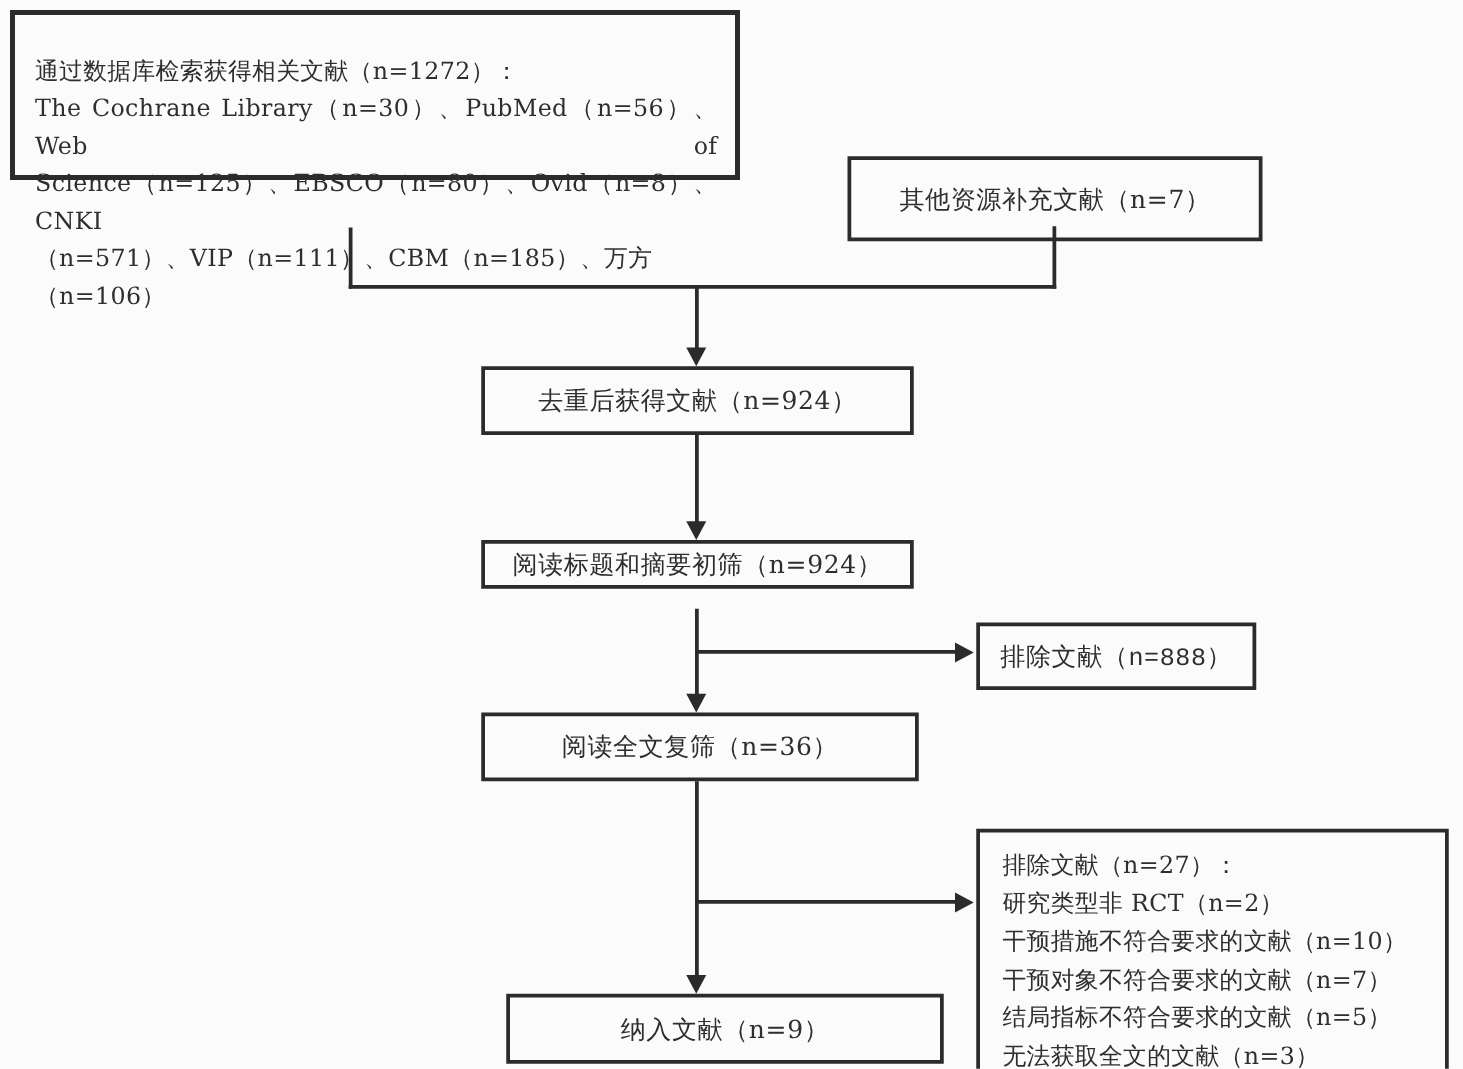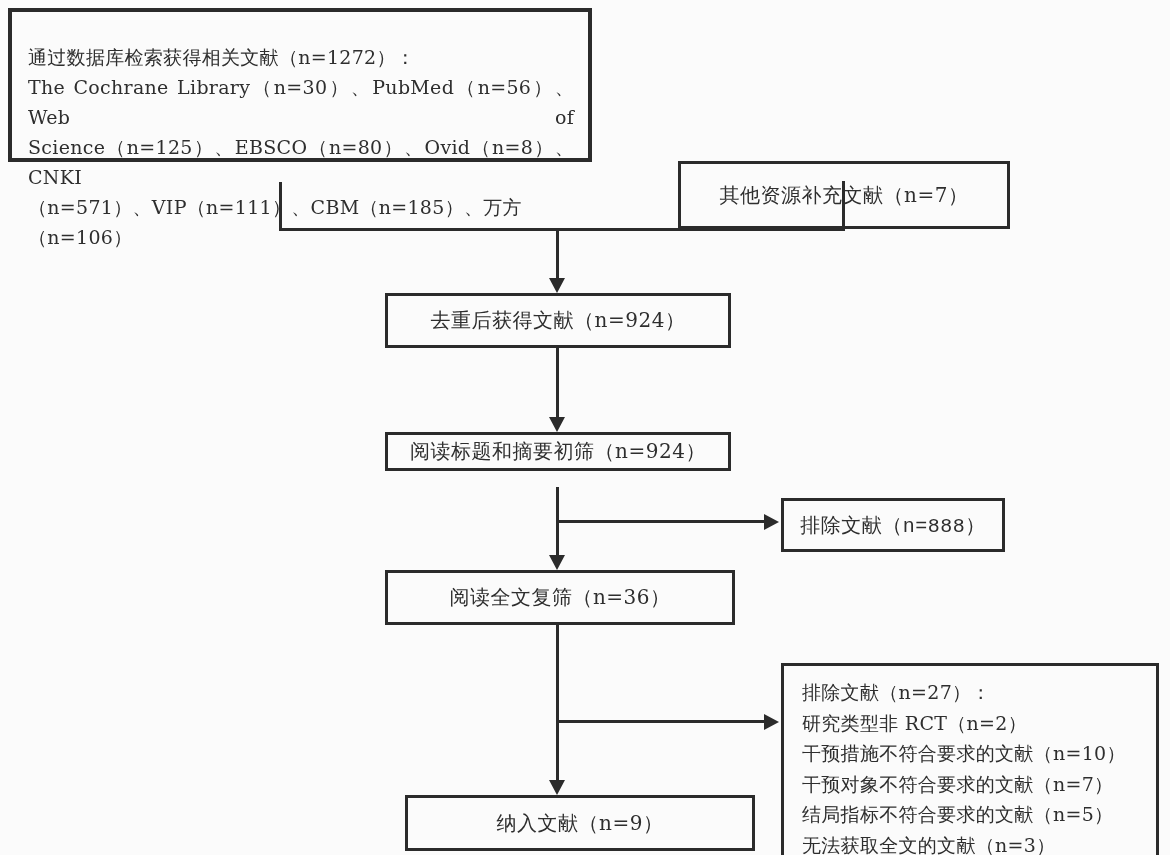--- a/index.html
+++ b/index.html
@@ -31,29 +31,29 @@
     font-size:20px;
     letter-spacing:0.5px;
     text-align:center;
   }
   .box.thick{border-width:4px;}
   .box.multiline{
     display:block;
     text-align:left;
   }
   .search-box{
-    left:8px; top:8px; width:584px; height:154px;
+    left:8px; top:8px; width:584px; height:136px;
     padding:30px 14px 16px 16px;
     font-size:19px;
     line-height:30px;
     letter-spacing:0.3px;
   }
   .search-box .ln{display:block;}
   .search-box .ln.justify{text-align:justify;text-align-last:justify;}
-  .supplement-box{left:678px; top:125px; width:332px; height:68px;margin-top:36px;}
+  .supplement-box{left:678px; top:125px; width:332px; height:68px;}
   .dedupe-box{left:385px; top:293px; width:346px; height:55px;}
   .title-screen-box{left:385px; top:432px; width:346px; height:39px;}
   .excluded888-box{left:781px; top:498px; width:224px; height:54px;font-family:Liberation Mono, monospace;}
   .fulltext-box{left:385px; top:570px; width:350px; height:55px;}
   .excluded27-box{
     left:781px; top:627px; width:378px; height:197px;
     padding:11px 14px 0 18px;
     font-size:19px;
     line-height:30.5px;
     letter-spacing:0.3px;

